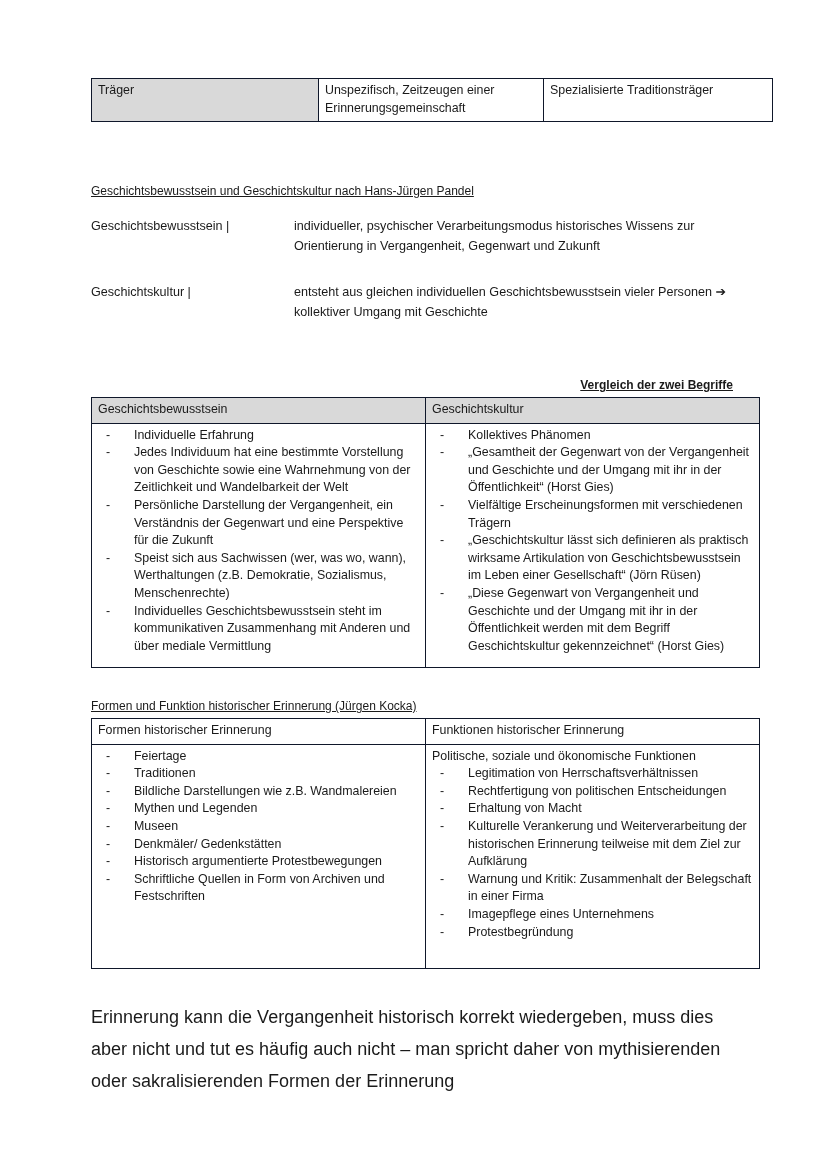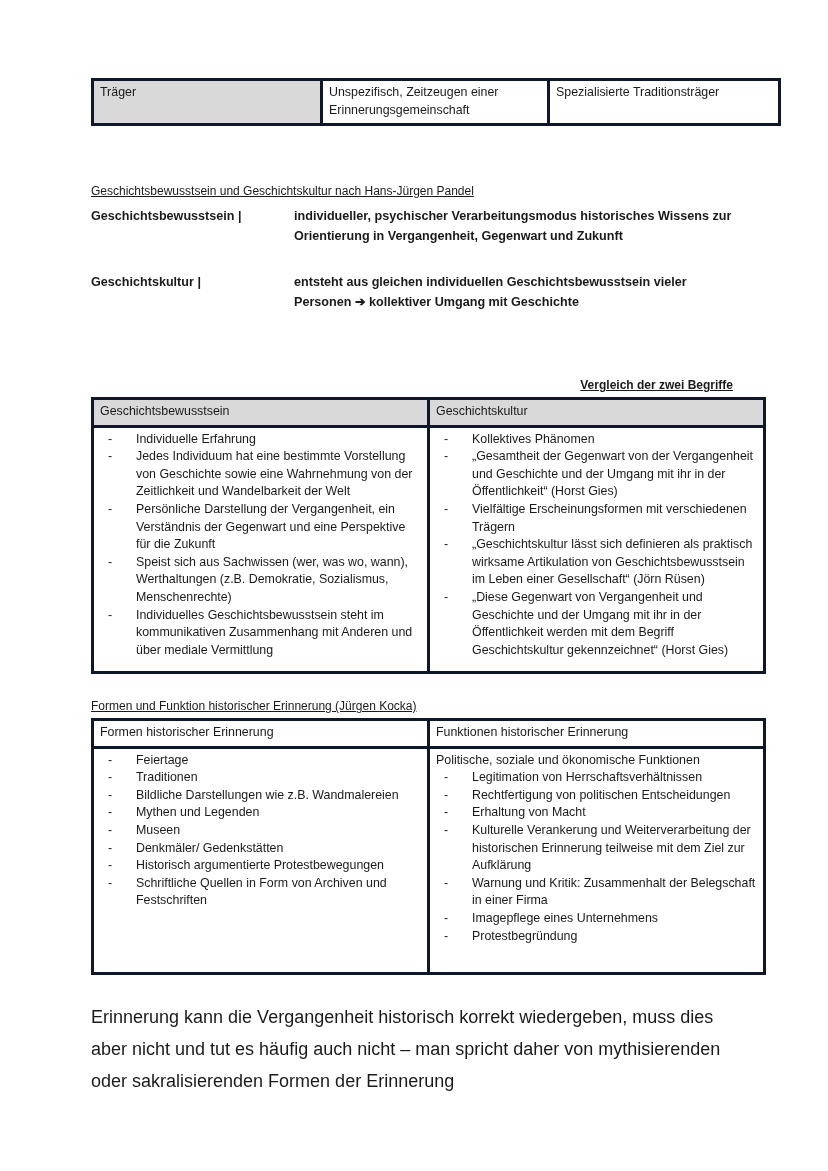--- a/index.html
+++ b/index.html
@@ -25,21 +25,21 @@
 
   
   table.doc-table {
     width: 642px;
     border-collapse: collapse;
     table-layout: fixed;
     font-size: 12.4px;
     line-height: 1.42;
   }
   table.doc-table td, table.doc-table th {
-    border: 3px solid #0f172a;
+    border: 1px solid #0f172a;
     vertical-align: top;
     padding: 3px 6px 4px 6px;
     font-weight: normal;
     text-align: left;
   }
   .shaded { background: #d9d9d9; }
   .hdr-cell {
     text-align: center;
     font-weight: bold;
     padding-top: 2px;
@@ -109,21 +109,21 @@
 
   .para {
     font-size: 18px;
     line-height: 1.78;
     margin: 0;
   }
 
   
   #table-traeger  { position: absolute; left: 91px; top: 78px; }
   #pandel-heading { position: absolute; left: 91px; top: 183px; width: 642px; }
-  #pandel-defs    { position: absolute; left: 91px; top: 206px; width: 642px; font-weight: bold; }
+  #pandel-defs    { position: absolute; left: 91px; top: 216px; width: 642px; }
   #vergleich-heading { position: absolute; left: 91px; top: 377px; width: 642px; text-align: right; }
   #table-vergleich   { position: absolute; left: 91px; top: 397px; padding-left: 36px; }
   #kocka-heading  { position: absolute; left: 91px; top: 698px; width: 642px; }
   #table-kocka    { position: absolute; left: 91px; top: 718px; }
   #closing-para   { position: absolute; left: 91px; top: 1001px; width: 640px; }
 </style>
 </head>
 <body>
 
 <div class="page">

